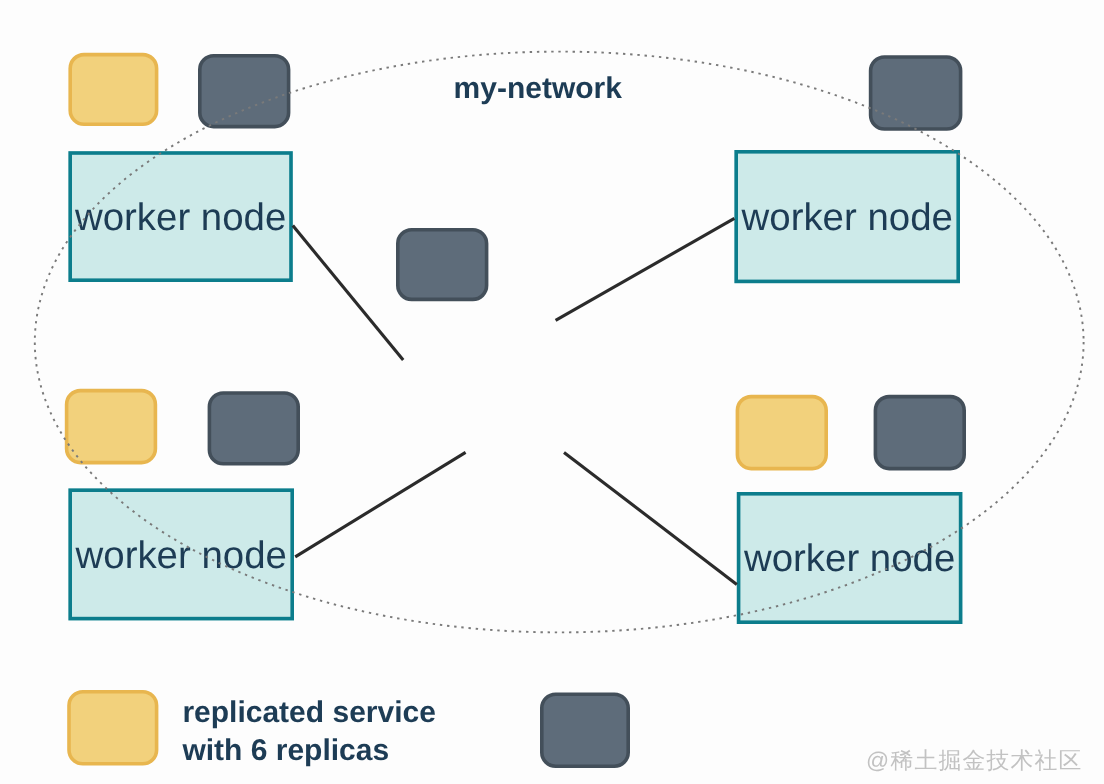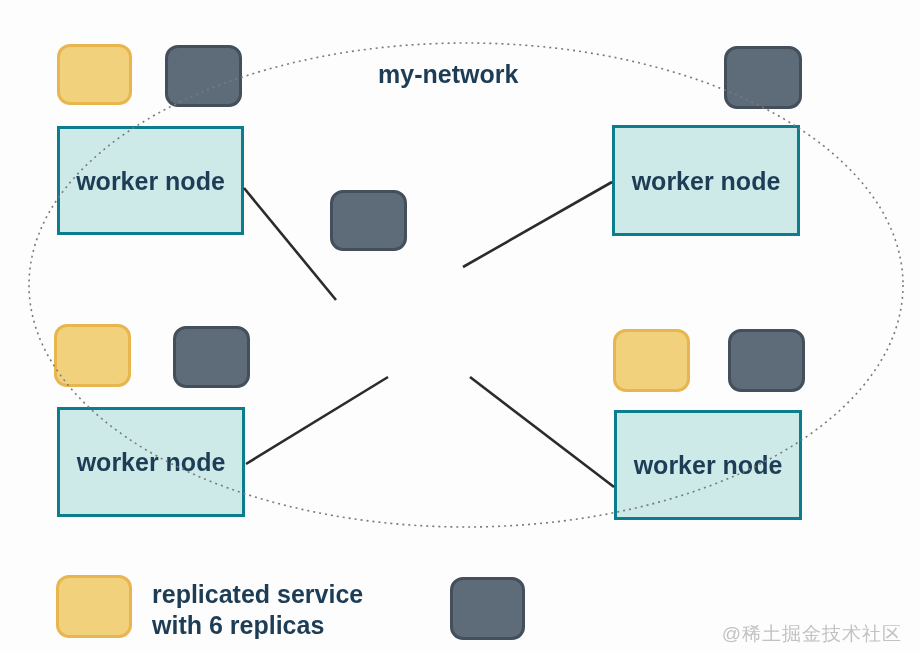--- a/index.html
+++ b/index.html
@@ -21,21 +21,21 @@
   .canvas { position:relative; width:920px; height:653px; }
 
   .sq {
     position:absolute; border-radius:13px; border:3px solid transparent;
   }
   .sq.replicated { background:var(--replicated-fill); border-color:var(--replicated-border); }
   .sq.global     { background:var(--global-fill);     border-color:var(--global-border); }
 
   .node-box {
     position:absolute; display:flex; align-items:center; justify-content:center;
-    text-align:center; font-weight:bold; font-size:25px; line-height:30px;
+    text-align:center; font-weight:normal; font-size:32px; line-height:30px;
     z-index:1;
   }
   .worker  { background:var(--worker-fill);  border:3px solid var(--worker-border); }
   .manager { background:var(--manager-fill); border:3.5px solid var(--manager-border); }
   .manager .label { max-width:120px; }
 
   .network-label {
     position:absolute; left:378px; top:60px;
     font-weight:bold; font-size:25px; z-index:1;
   }

